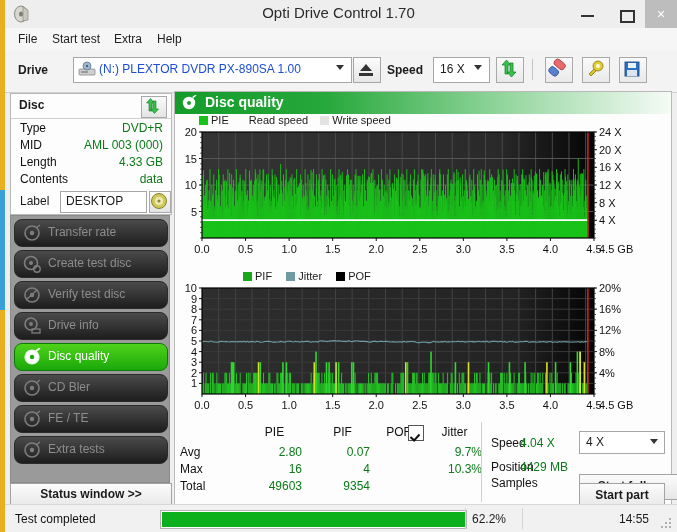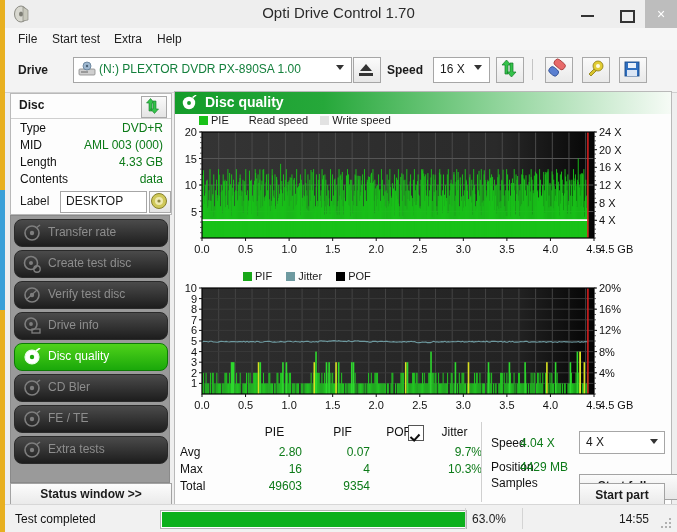--- a/index.html
+++ b/index.html
@@ -32,21 +32,21 @@
 
   
   .leftstrip{position:absolute;left:0;top:28px;width:5px;height:504px;background:#e8b020;}
   .leftstrip2{position:absolute;left:0;top:190px;width:5px;height:120px;background:#3aa0d8;}
 
   
   .drivebar{position:absolute;left:5px;top:50px;width:672px;height:42px;background:#f3f3f3;border-bottom:1px solid #cfcfcf;}
   .lbl-drive{position:absolute;left:13px;top:13px;font-weight:bold;font-size:12px;}
   .drive-combo{position:absolute;left:68px;top:7px;width:277px;height:24px;background:#fff;border:1px solid #a6a6a6;}
   .drive-combo .dicon{position:absolute;left:4px;top:3px;width:18px;height:16px;}
-  .drive-combo .dtext{position:absolute;left:25px;top:4px;font-size:12px;color:#15803d;white-space:nowrap;}
+  .drive-combo .dtext{position:absolute;left:25px;top:4px;font-size:12px;color:#1d4ed8;white-space:nowrap;}
   .combo-arrow{position:absolute;right:7px;top:7px;width:0;height:0;border-left:4px solid transparent;border-right:4px solid transparent;border-top:5px solid #333;}
   .eject-btn{position:absolute;left:348px;top:7px;width:26px;height:24px;background:linear-gradient(#fbfbfb,#e7e7e7);border:1px solid #a6a6a6;}
   .eject-tri{position:absolute;left:6px;top:6px;width:0;height:0;border-left:6px solid transparent;border-right:6px solid transparent;border-bottom:7px solid #333;}
   .eject-bar{position:absolute;left:5px;top:15px;width:14px;height:3px;background:#333;}
   .lbl-speed{position:absolute;left:382px;top:13px;font-weight:bold;font-size:12px;}
   .speed-combo{position:absolute;left:428px;top:7px;width:55px;height:24px;background:#fff;border:1px solid #a6a6a6;}
   .speed-combo .stext{position:absolute;left:6px;top:4px;font-size:12px;}
   .tbtn{position:absolute;top:7px;width:26px;height:24px;background:linear-gradient(#fafafa,#e9e9e9);border:1px solid #a9a9a9;}
   .sep{position:absolute;left:527px;top:9px;width:1px;height:21px;background:#c4c4c4;}
 
@@ -1823,21 +1823,21 @@
         <span>Start part</span>
       </div>
     </div>
   </div>
 
   <div class="statusbar">
     <div class="sb-text">Test completed</div>
     <div class="sb-progress">
       <div class="sb-fill" id="sbfill" style="width: 303px;"></div>
     </div>
-    <div class="sb-pct">63.0%</div>
+    <div class="sb-pct">62.2%</div>
     <div class="sb-sep" style="left:460px;"></div>
     <div class="sb-sep" style="left:517px;"></div>
     <div class="sb-time">14:55</div>
     <div class="grip">
       <i style="left:8px;top:0;"></i>
         <i style="left:4px;top:4px;"></i>
         <i style="left:8px;top:4px;"></i>
       <i style="left:0;top:8px;"></i>
         <i style="left:4px;top:8px;"></i>
         <i style="left:8px;top:8px;"></i>

